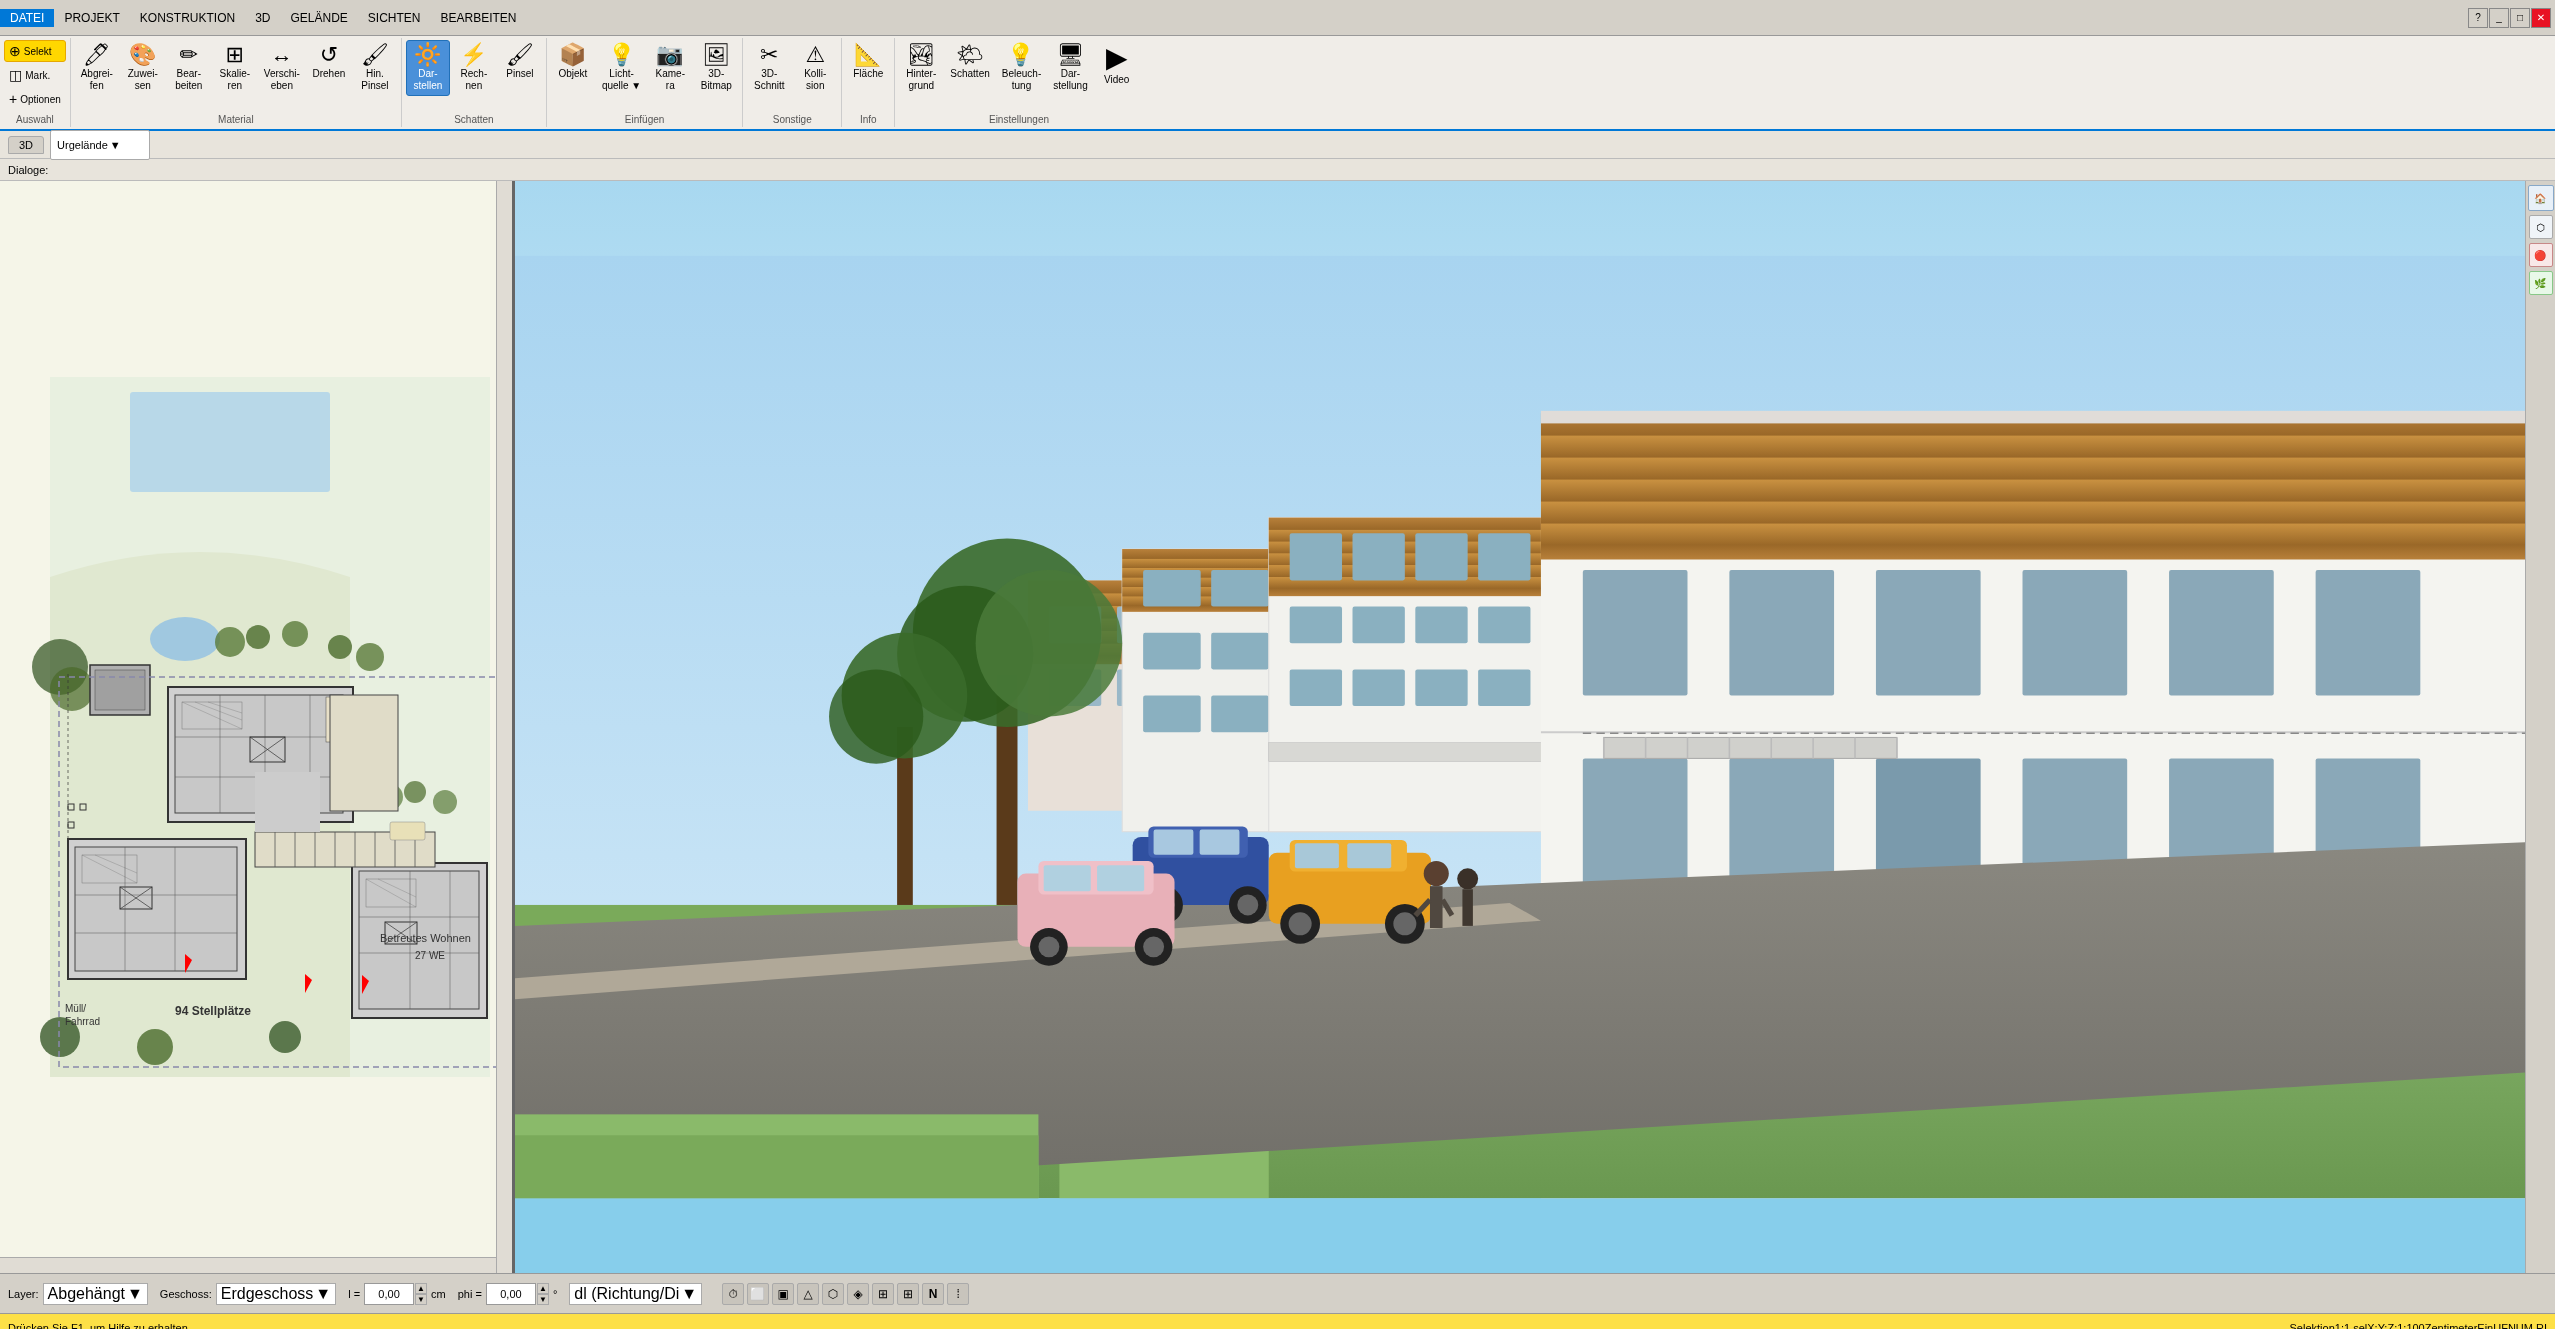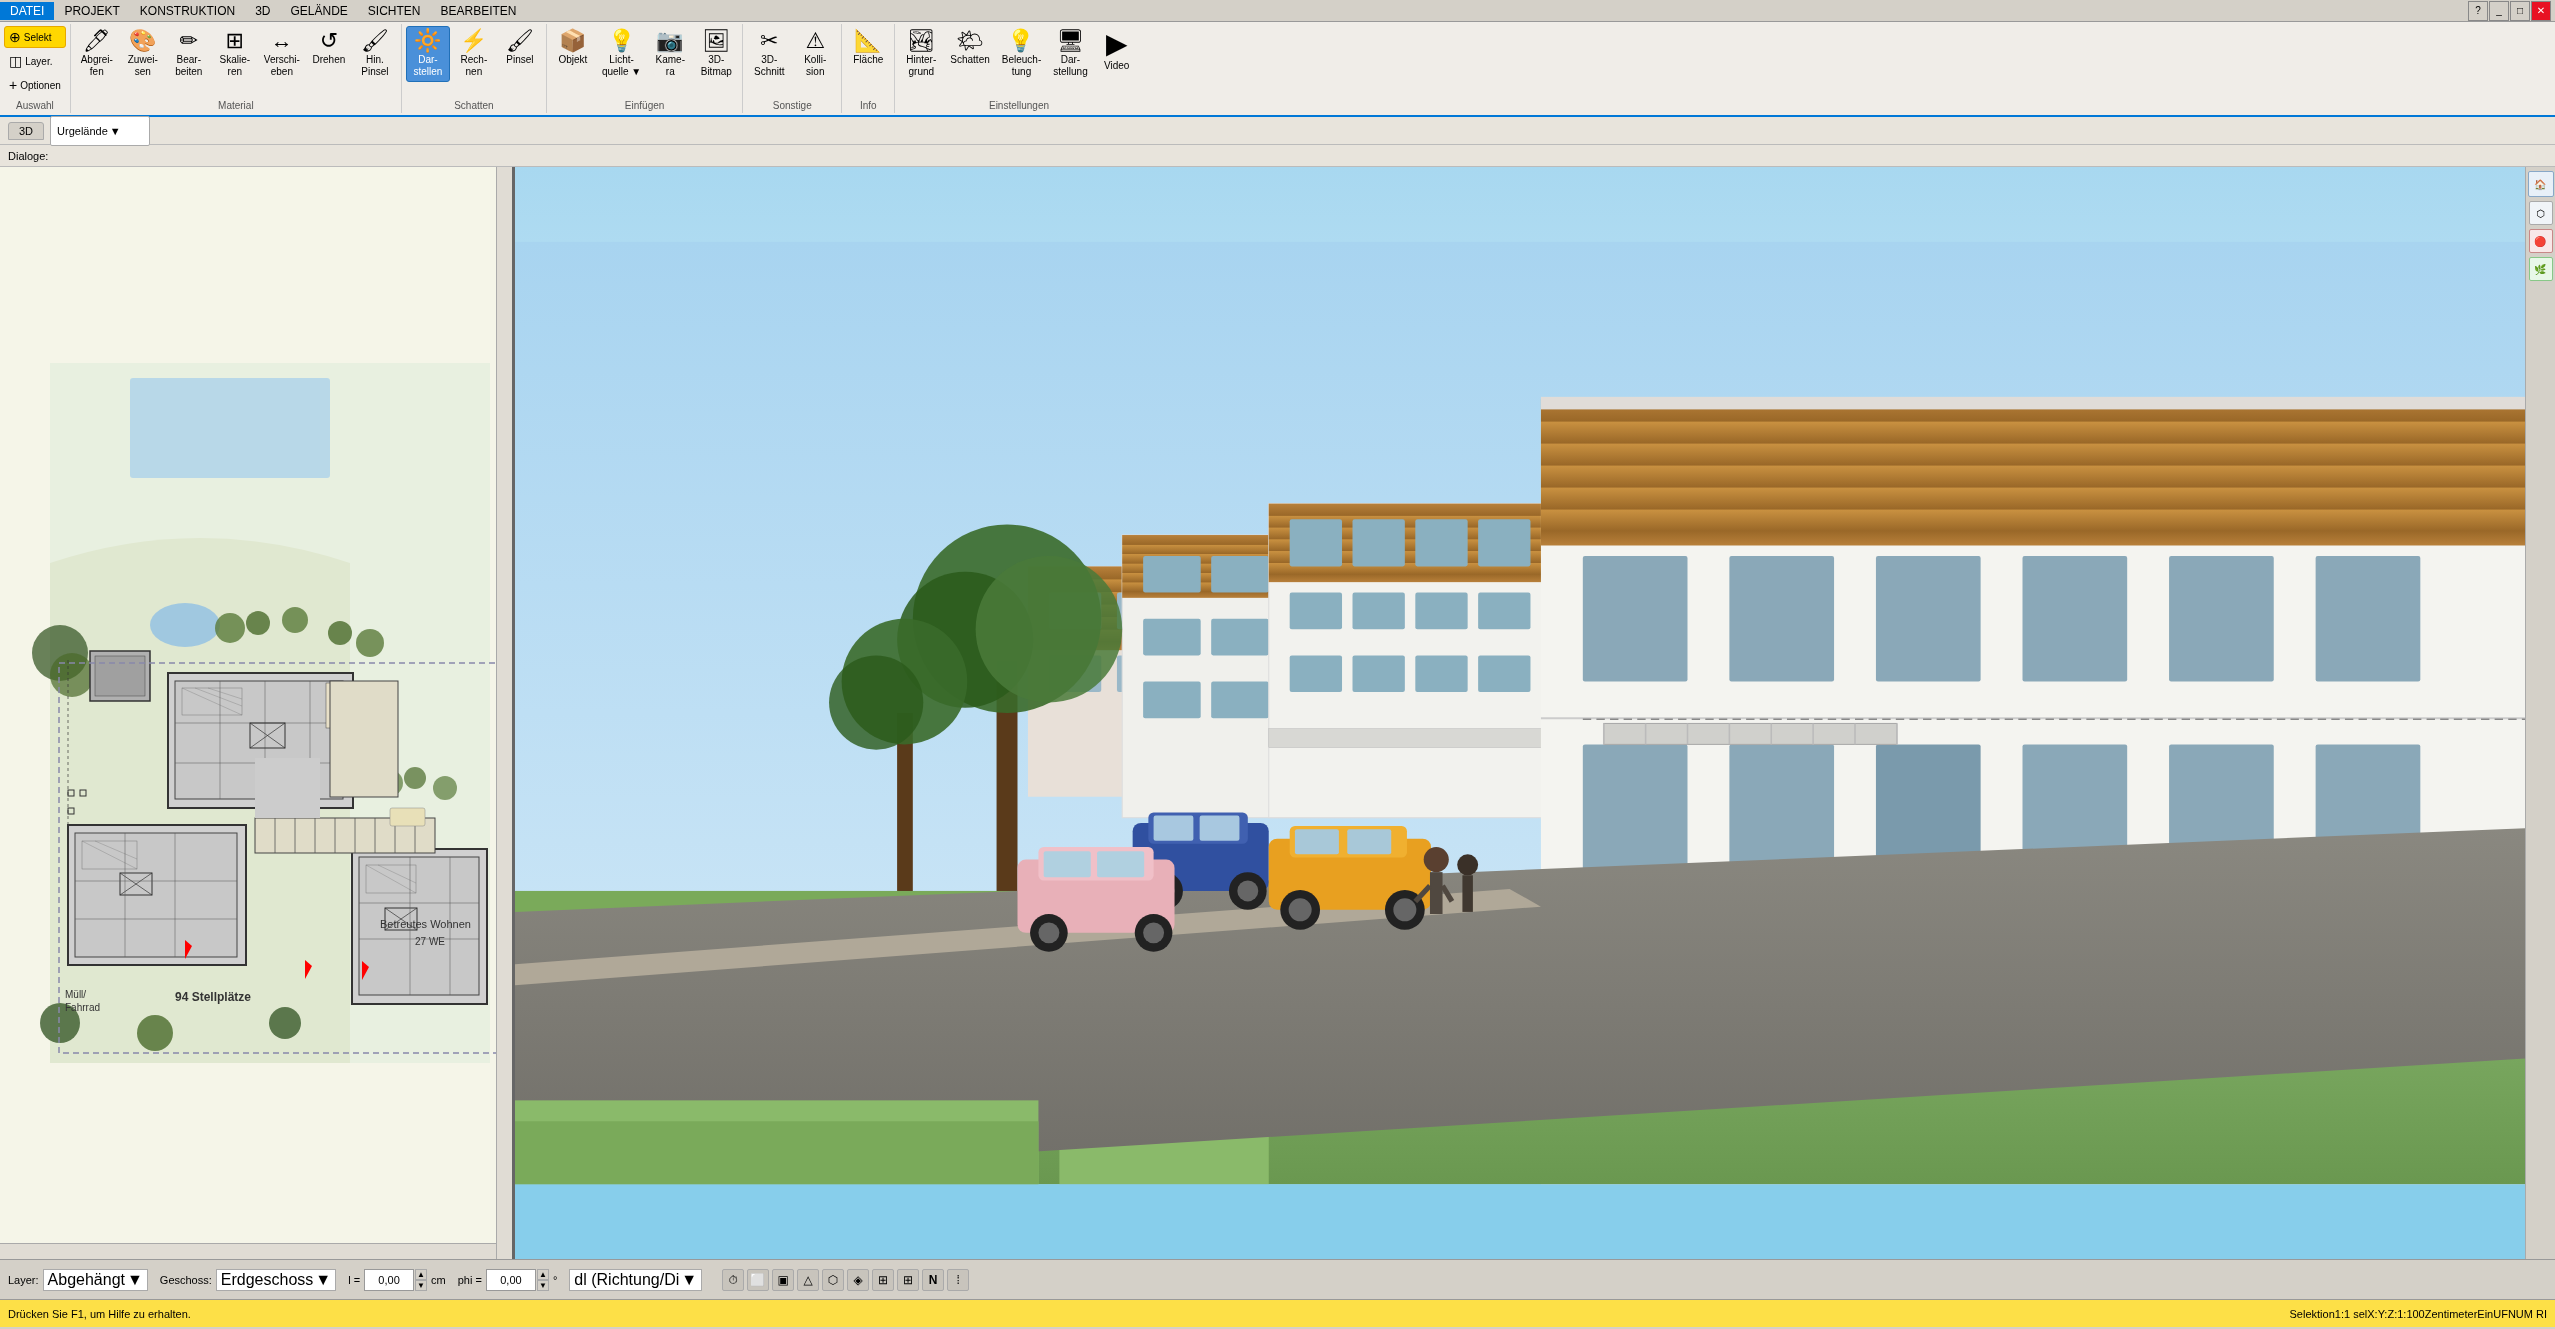--- a/index.html
+++ b/index.html
@@ -3,21 +3,21 @@
   <meta charset="utf-8">
   <style>
     * { box-sizing: border-box; margin: 0; padding: 0; }
     body { font-family: Arial, sans-serif; font-size: 11px; background: #d4d0c8; overflow: hidden; width: 2555px; height: 1329px; }
 
     
     .menu-bar {
       display: flex;
       background: #d4d0c8;
       border-bottom: 1px solid #999;
-      height: 22px;
+      height: 36px;
       align-items: center;
     }
     .menu-item {
       padding: 2px 10px;
       font-size: 12px;
       cursor: pointer;
       white-space: nowrap;
     }
     .menu-item.active {
       background: #0078d7;
@@ -339,21 +339,21 @@
 
   <div class="ribbon-group">
     <div class="ribbon-group-content">
       <div style="display:flex; flex-direction:column; gap:2px;">
         <div class="ribbon-btn-small active" style="background:#ffd700; border:1px solid #e6a800;">
           <span class="icon">⊕</span>
           <span>Selekt</span>
         </div>
         <div class="ribbon-btn-small">
           <span class="icon">◫</span>
-          <span>Layer.</span>
+          <span>Mark.</span>
         </div>
         <div class="ribbon-btn-small">
           <span class="icon">+</span>
           <span>Optionen</span>
         </div>
       </div>
     </div>
     <div class="ribbon-group-label">Auswahl</div>
   </div>
 

